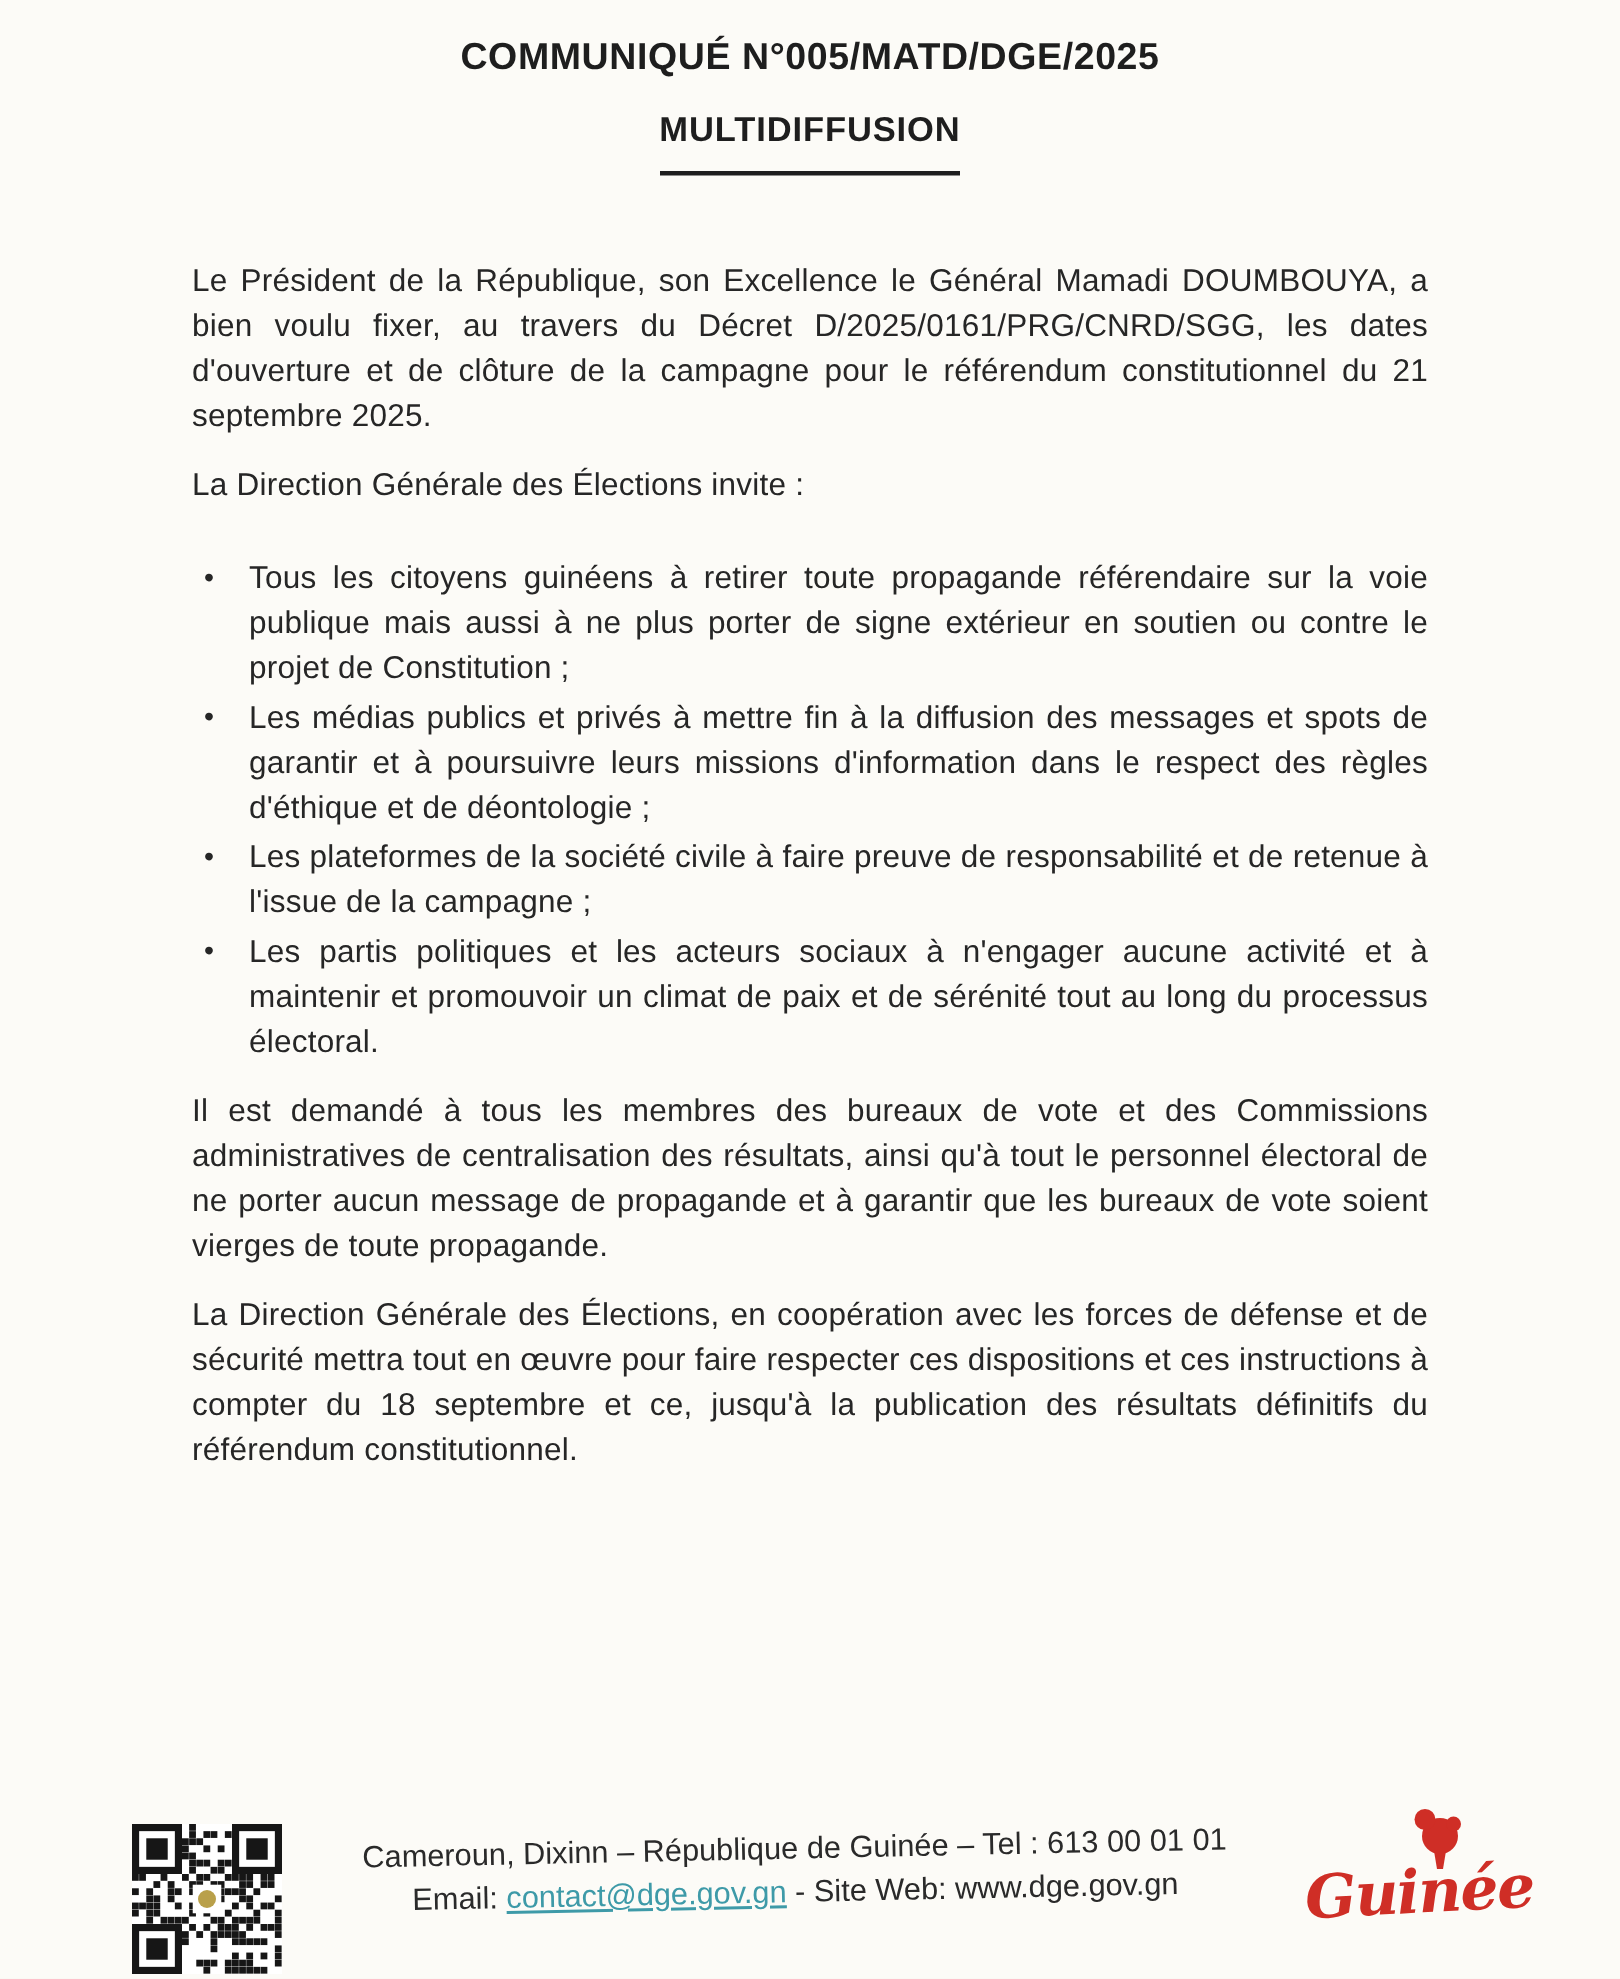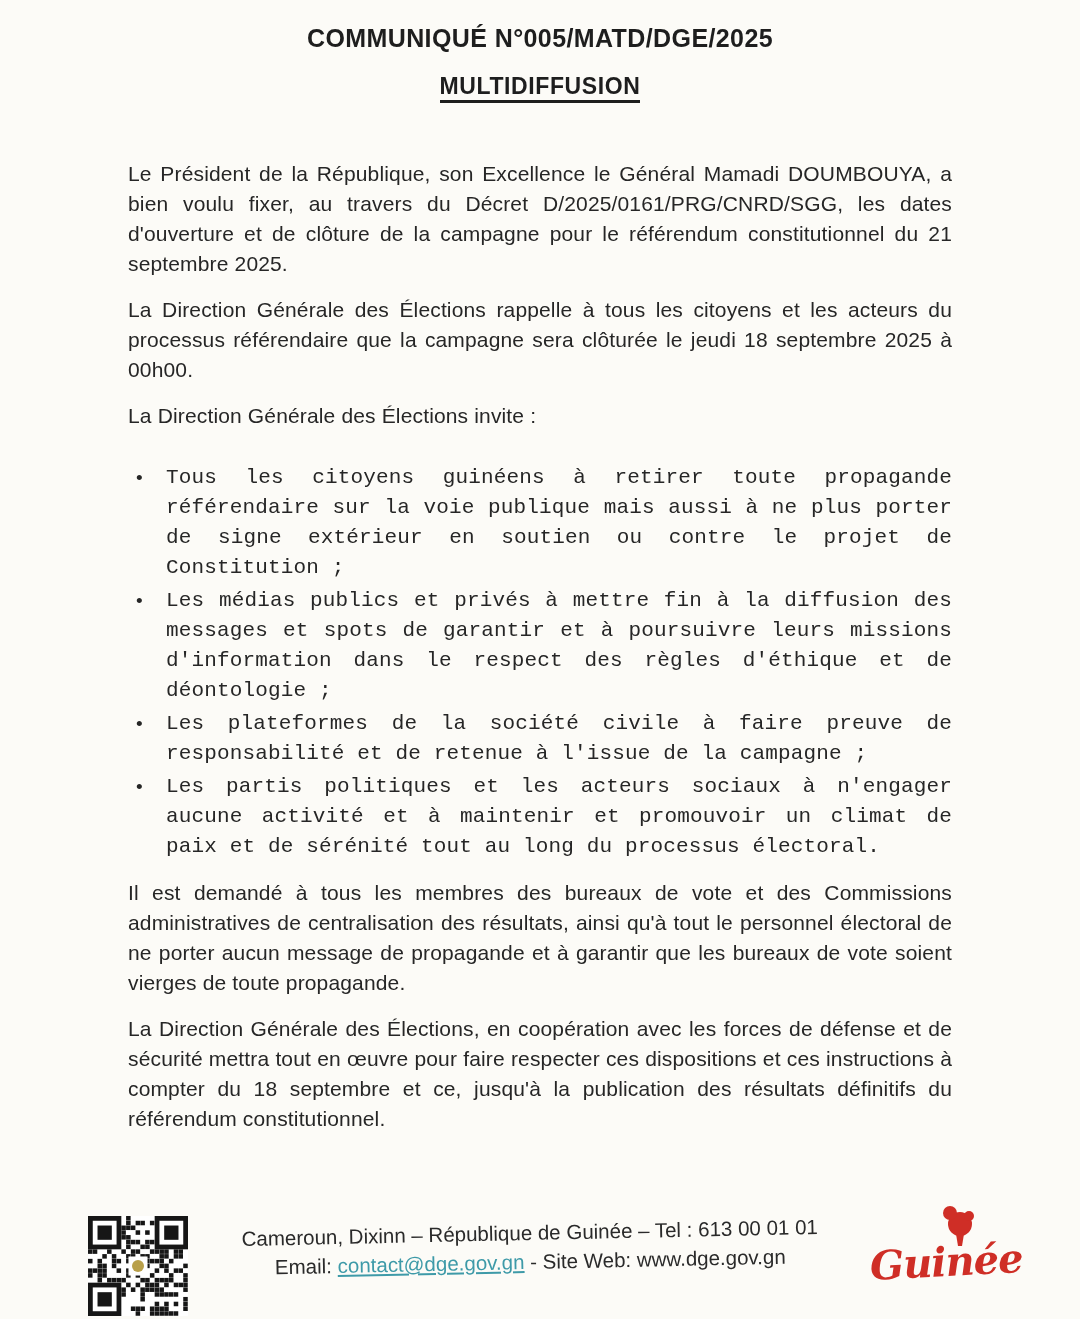--- a/index.html
+++ b/index.html
@@ -25,21 +25,21 @@
     margin:4px 0 0 0;
     color:#1e1e1e;
   }
   .subtitle-wrap{ text-align:center; margin:20px 0 56px 0; }
   .subtitle{
     display:inline-block;
     font-size:23px;
     font-weight:bold;
     letter-spacing:.6px;
     border-bottom:3px solid #1e1e1e;
-    padding-bottom:0;
+    padding-bottom:14px;
     color:#1e1e1e;
   }
   .para{
     font-size:21px;
     line-height:30px;
     text-align:justify;
     margin:0 0 16px 0;
     letter-spacing:.15px;
   }
   .b{ font-weight:normal; }
@@ -56,21 +56,20 @@
     margin:0 0 3px 0;
   }
   ul.bullets .dot{
     flex:0 0 30px;
     padding-left:8px;
     font-size:19px;
   }
   ul.bullets .li-text{
     flex:1;
     text-align:justify;
-    font-family:Liberation Mono, monospace;
   }
   .footer{
     position:absolute;
     left:0; top:1200px;
     width:1080px; height:119px;
   }
   .qr{
     position:absolute; left:88px; top:16px;
     width:100px; height:100px;
   }
@@ -111,21 +110,20 @@
   <div class="doc">
 
     <h1 class="title">COMMUNIQUÉ N°005/MATD/DGE/2025</h1>
 
     <div class="subtitle-wrap">
       <span class="subtitle">MULTIDIFFUSION</span>
     </div>
 
     <p class="para"><span class="b">Le Président de la République, son Excellence le Général Mamadi DOUMBOUYA,</span><span> a bien voulu fixer, au travers du Décret D/2025/0161/PRG/CNRD/SGG, les dates d'ouverture et de clôture de la campagne pour le référendum constitutionnel du 21 septembre 2025.</span></p>
 
-    <p class="para">La Direction Générale des Élections rappelle à tous les citoyens et les acteurs du processus référendaire que la campagne sera clôturée le jeudi 18 septembre 2025 à 00h00.</p>
 
 
     <p class="para" style="margin-bottom:32px;">La Direction Générale des Élections invite :</p>
 
     <ul class="bullets">
       <li>
         <span class="dot">•</span>
         <span class="li-text">Tous les citoyens guinéens à retirer toute propagande référendaire sur la voie publique mais aussi à ne plus porter de signe extérieur en soutien ou contre le projet de Constitution ;</span>
       </li>
       <li>

